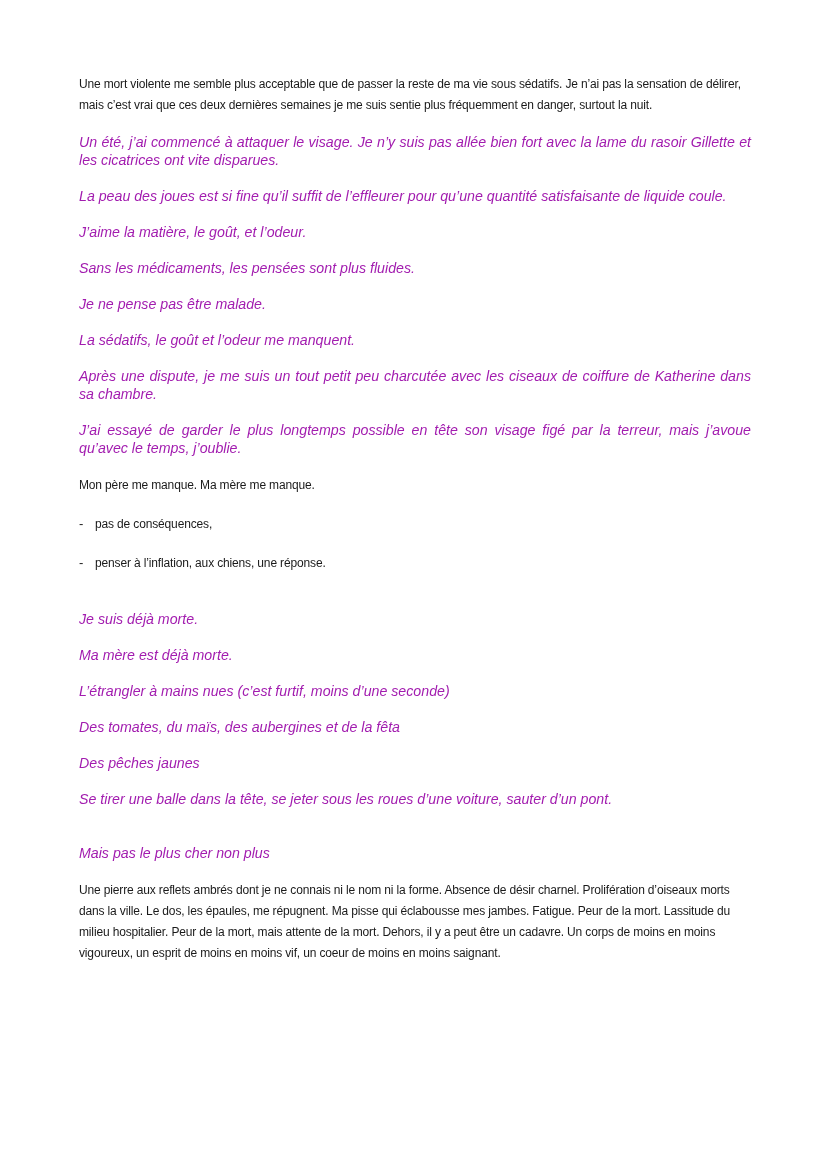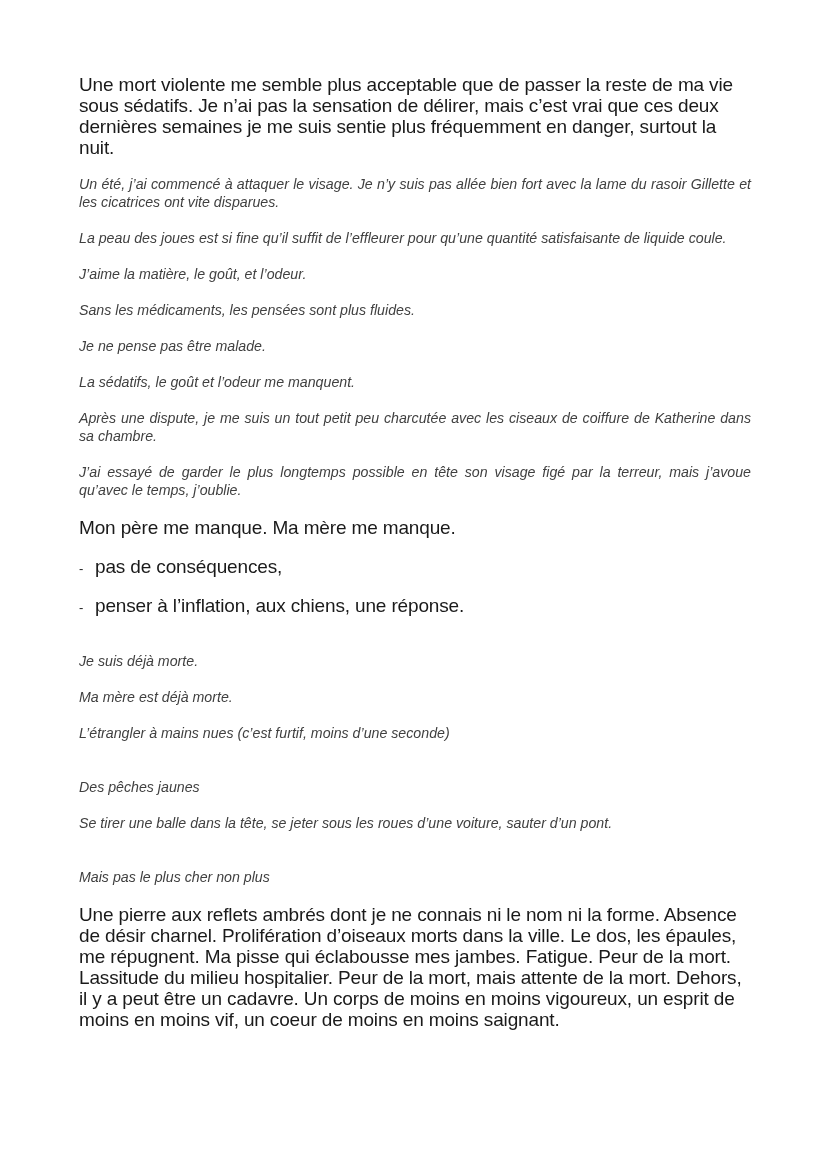--- a/index.html
+++ b/index.html
@@ -14,32 +14,32 @@
       overflow: hidden;
     }
     .page {
       position: absolute;
       left: 79px;
       top: 74px;
       width: 672px;
     }
     .p-normal {
       font-family: "Liberation Sans", sans-serif;
-      font-size: 19px;
+      font-size: 12px;
       line-height: 21px;
       color: #1a1a1a;
       margin: 0;
       letter-spacing: -0.15px;
     }
     .p-italic {
       font-family: "Liberation Sans", sans-serif;
       font-style: italic;
       font-size: 14.2px;
       line-height: 18px;
-      color: #404040;
+      color: #a21caf;
       margin: 0;
       text-align: justify;
     }
     .gap-s { height: 18px; }
     .gap-m { height: 17px; }
     .bullet {
       display: flex;
       align-items: baseline;
     }
     .bullet .dash {
@@ -89,20 +89,21 @@
   <div class="gap-s"></div>
 
   <div class="gap-s"></div>
 
   <p class="p-italic">Je suis déjà morte.</p>
   <div class="gap-s"></div>
   <p class="p-italic">Ma mère est déjà morte.</p>
   <div class="gap-s"></div>
   <p class="p-italic">L’étrangler à mains nues (c’est furtif, moins d’une seconde)</p>
   <div class="gap-s"></div>
+  <p class="p-italic">Des tomates, du maïs, des aubergines et de la fêta</p>
   <div class="gap-s"></div>
   <p class="p-italic">Des pêches jaunes</p>
   <div class="gap-s"></div>
   <p class="p-italic">Se tirer une balle dans la tête, se jeter sous les roues d’une voiture, sauter d’un pont.</p>
   <div class="gap-s"></div>
   <div class="gap-s"></div>
   <p class="p-italic">Mais pas le plus cher non plus</p>
   <div class="gap-s"></div>
 
   <p class="p-normal">Une pierre aux reflets ambrés dont je ne connais ni le nom ni la forme. Absence de désir charnel. Prolifération d’oiseaux morts dans la ville. Le dos, les épaules, me répugnent. Ma pisse qui éclabousse mes jambes. Fatigue. Peur de la mort. Lassitude du milieu hospitalier. Peur de la mort, mais attente de la mort. Dehors, il y a peut être un cadavre. Un corps de moins en moins vigoureux, un esprit de moins en moins vif, un coeur de moins en moins saignant.</p>

